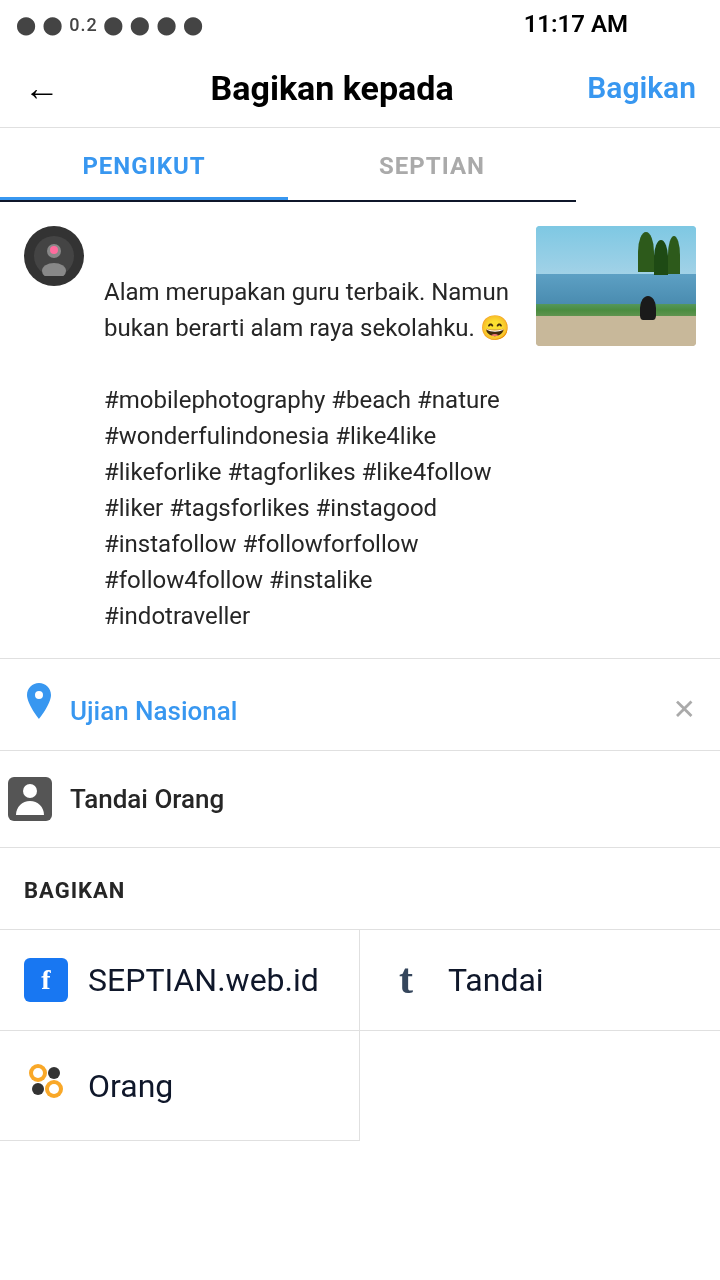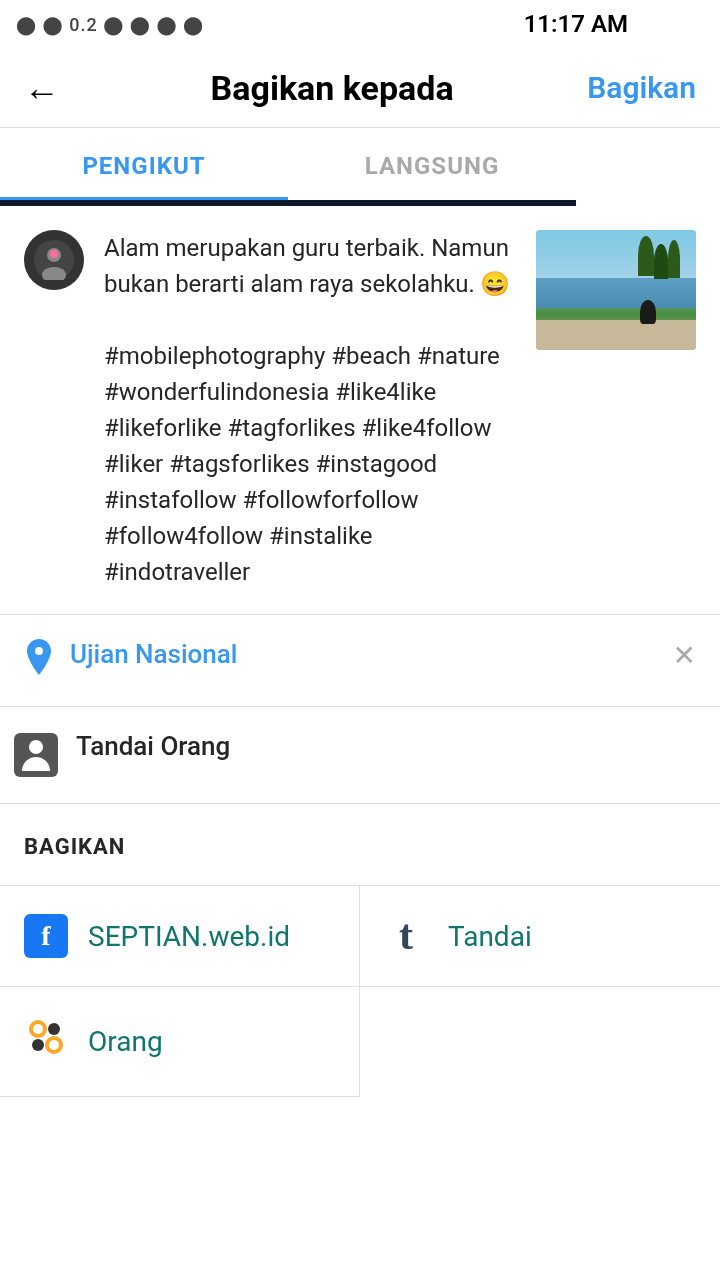--- a/index.html
+++ b/index.html
@@ -53,21 +53,21 @@
       font-size: 30px;
       font-weight: 600;
       color: #3897f0;
       cursor: pointer;
     }
 
     
     .tabs {
       display: flex;
       width: 576px;
-      border-bottom: 6px solid #0f172a;
+      border-bottom: 2px solid #0f172a;
       background: #fff;
     }
     .tab {
       flex: 1;
       text-align: center;
       padding: 24px 0 20px;
       font-size: 24px;
       font-weight: 700;
       letter-spacing: 1px;
       color: #aaa;
@@ -101,20 +101,21 @@
       background: #333;
       flex-shrink: 0;
       display: flex;
       align-items: center;
       justify-content: center;
       overflow: hidden;
     }
     .avatar svg { width: 40px; height: 40px; }
     .post-text-wrap {
       flex: 1;
+      margin-top: 48px;
     }
     .post-text {
       font-size: 24px;
       color: #262626;
       line-height: 1.5;
     }
     .post-image {
       width: 160px;
       height: 120px;
       flex-shrink: 0;
@@ -124,21 +125,21 @@
       position: relative;
     }
     
     .beach-sky { width: 100%; height: 50%; background: linear-gradient(180deg, #7ec8e3 0%, #aad4e8 100%); position: absolute; top: 0; }
     .beach-sea { width: 100%; height: 25%; background: linear-gradient(180deg, #5da0c4 0%, #4a8cb0 100%); position: absolute; top: 40%; }
     .beach-land { width: 100%; height: 25%; background: #c8b89a; position: absolute; bottom: 0; }
 
     
     .location-row {
       display: flex;
-      align-items: flex-start;
+      align-items: flex-end;
       padding: 24px 24px;
       border-bottom: 1px solid #e0e0e0;
       gap: 16px;
     }
     .location-icon {
       color: #3897f0;
       font-size: 30px;
     }
     .location-text {
       flex: 1;
@@ -148,22 +149,22 @@
     }
     .close-icon {
       font-size: 28px;
       color: #aaa;
       cursor: pointer;
     }
 
     
     .tag-row {
       display: flex;
-      align-items: flex-start;
-      padding: 24px 12px;
+      align-items: center;
+      padding: 24px 6px;
       border-bottom: 1px solid #e0e0e0;
       gap: 16px;
     }
     .tag-icon {
       font-size: 28px;
       color: #333;
       width: 48px;
       height: 48px;
       display: flex;
       align-items: center;
@@ -202,22 +203,22 @@
     .share-item:nth-child(odd) {
       border-right: 1px solid #e0e0e0;
     }
     .share-icon {
       font-size: 36px;
       color: #1a1a1a;
       width: 44px;
       text-align: center;
     }
     .share-label {
-      font-size: 28px;
-      color: #0f766e;
+      font-size: 32px;
+      color: #0f172a;
       font-weight: 400;
     }
 
     
     .fb-icon {
       width: 44px;
       height: 44px;
       background: #1877f2;
       border-radius: 6px;
       display: flex;
@@ -244,21 +245,21 @@
   <span class="back-arrow">←</span>
   <span class="top-title">Bagikan kepada</span>
   <span class="bagikan-btn">Bagikan</span>
 </div>
 
 <div class="tabs">
   <div class="tab active">
     <span>PENGIKUT</span>
   </div>
   <div class="tab">
-    <span>LANGSUNG</span>
+    <span>SEPTIAN</span>
   </div>
 </div>
 
 <div class="post-area">
   <div class="avatar">
     <svg viewBox="0 0 40 40" xmlns="http://www.w3.org/2000/svg">
       <circle cx="20" cy="20" r="20" fill="#444"></circle>
       <circle cx="20" cy="15" r="7" fill="#888"></circle>
       <ellipse cx="20" cy="35" rx="12" ry="8" fill="#888"></ellipse>
       <circle cx="20" cy="14" r="4" fill="#ff6b9d"></circle>

